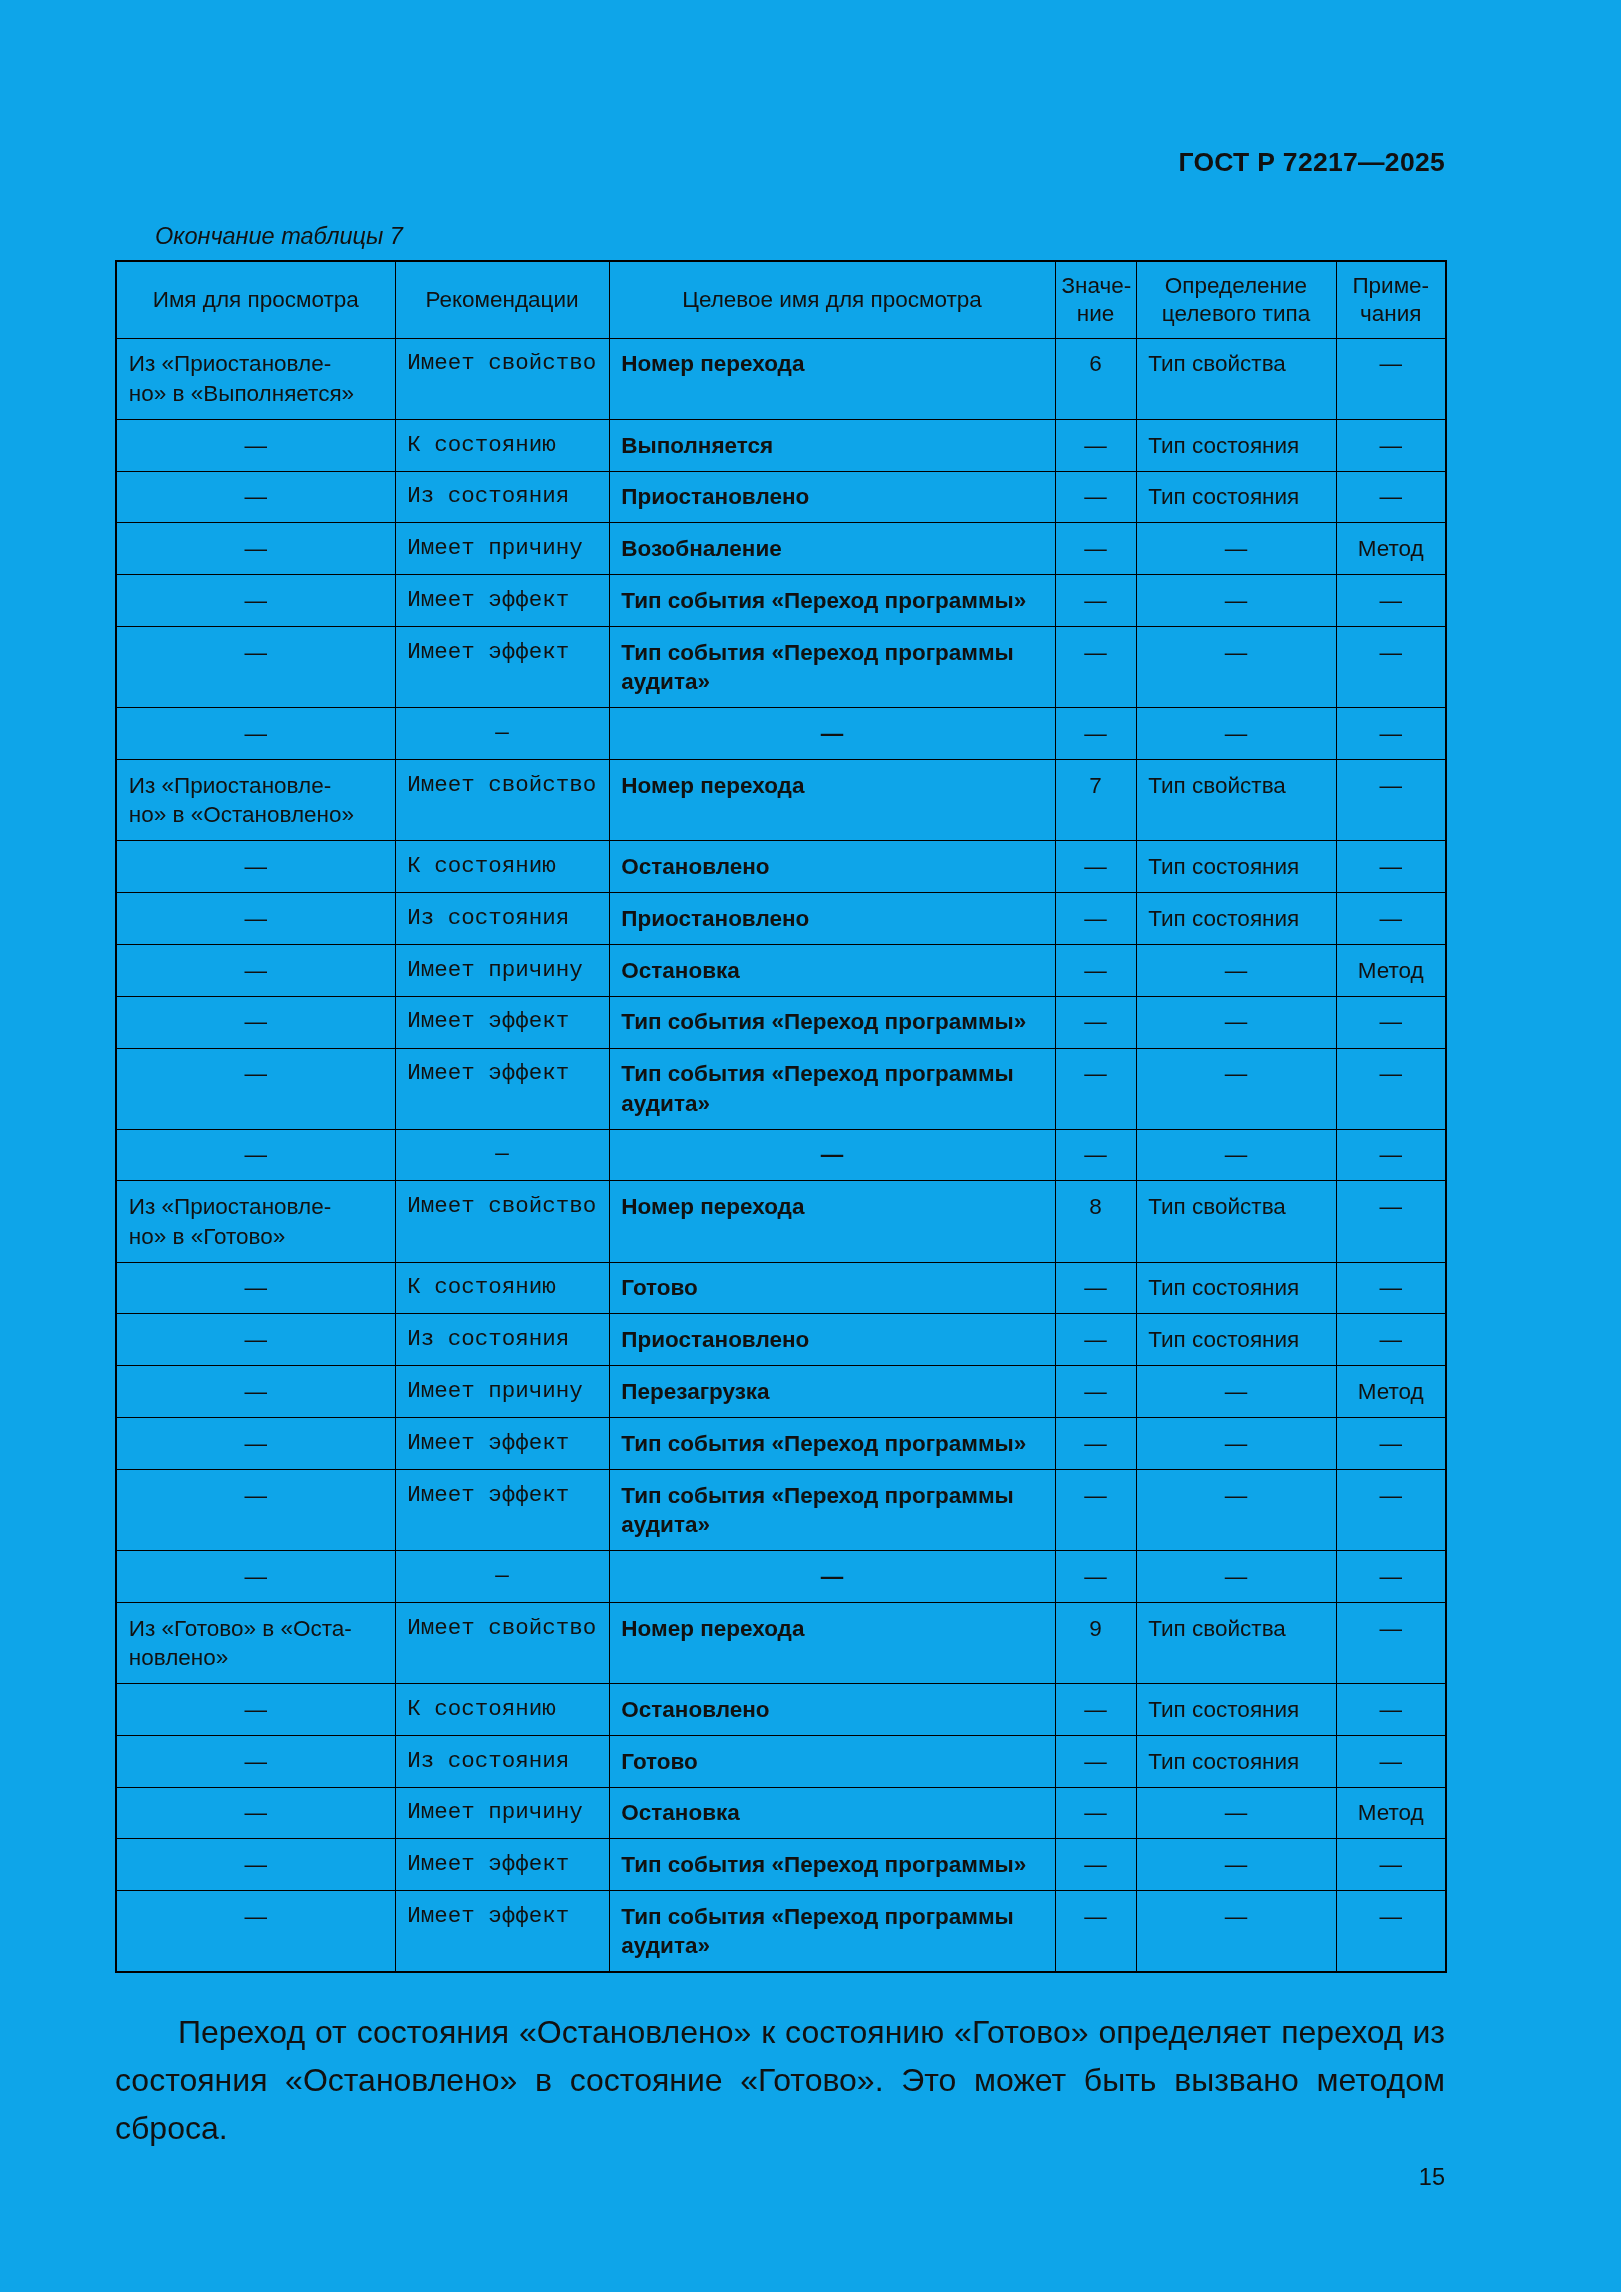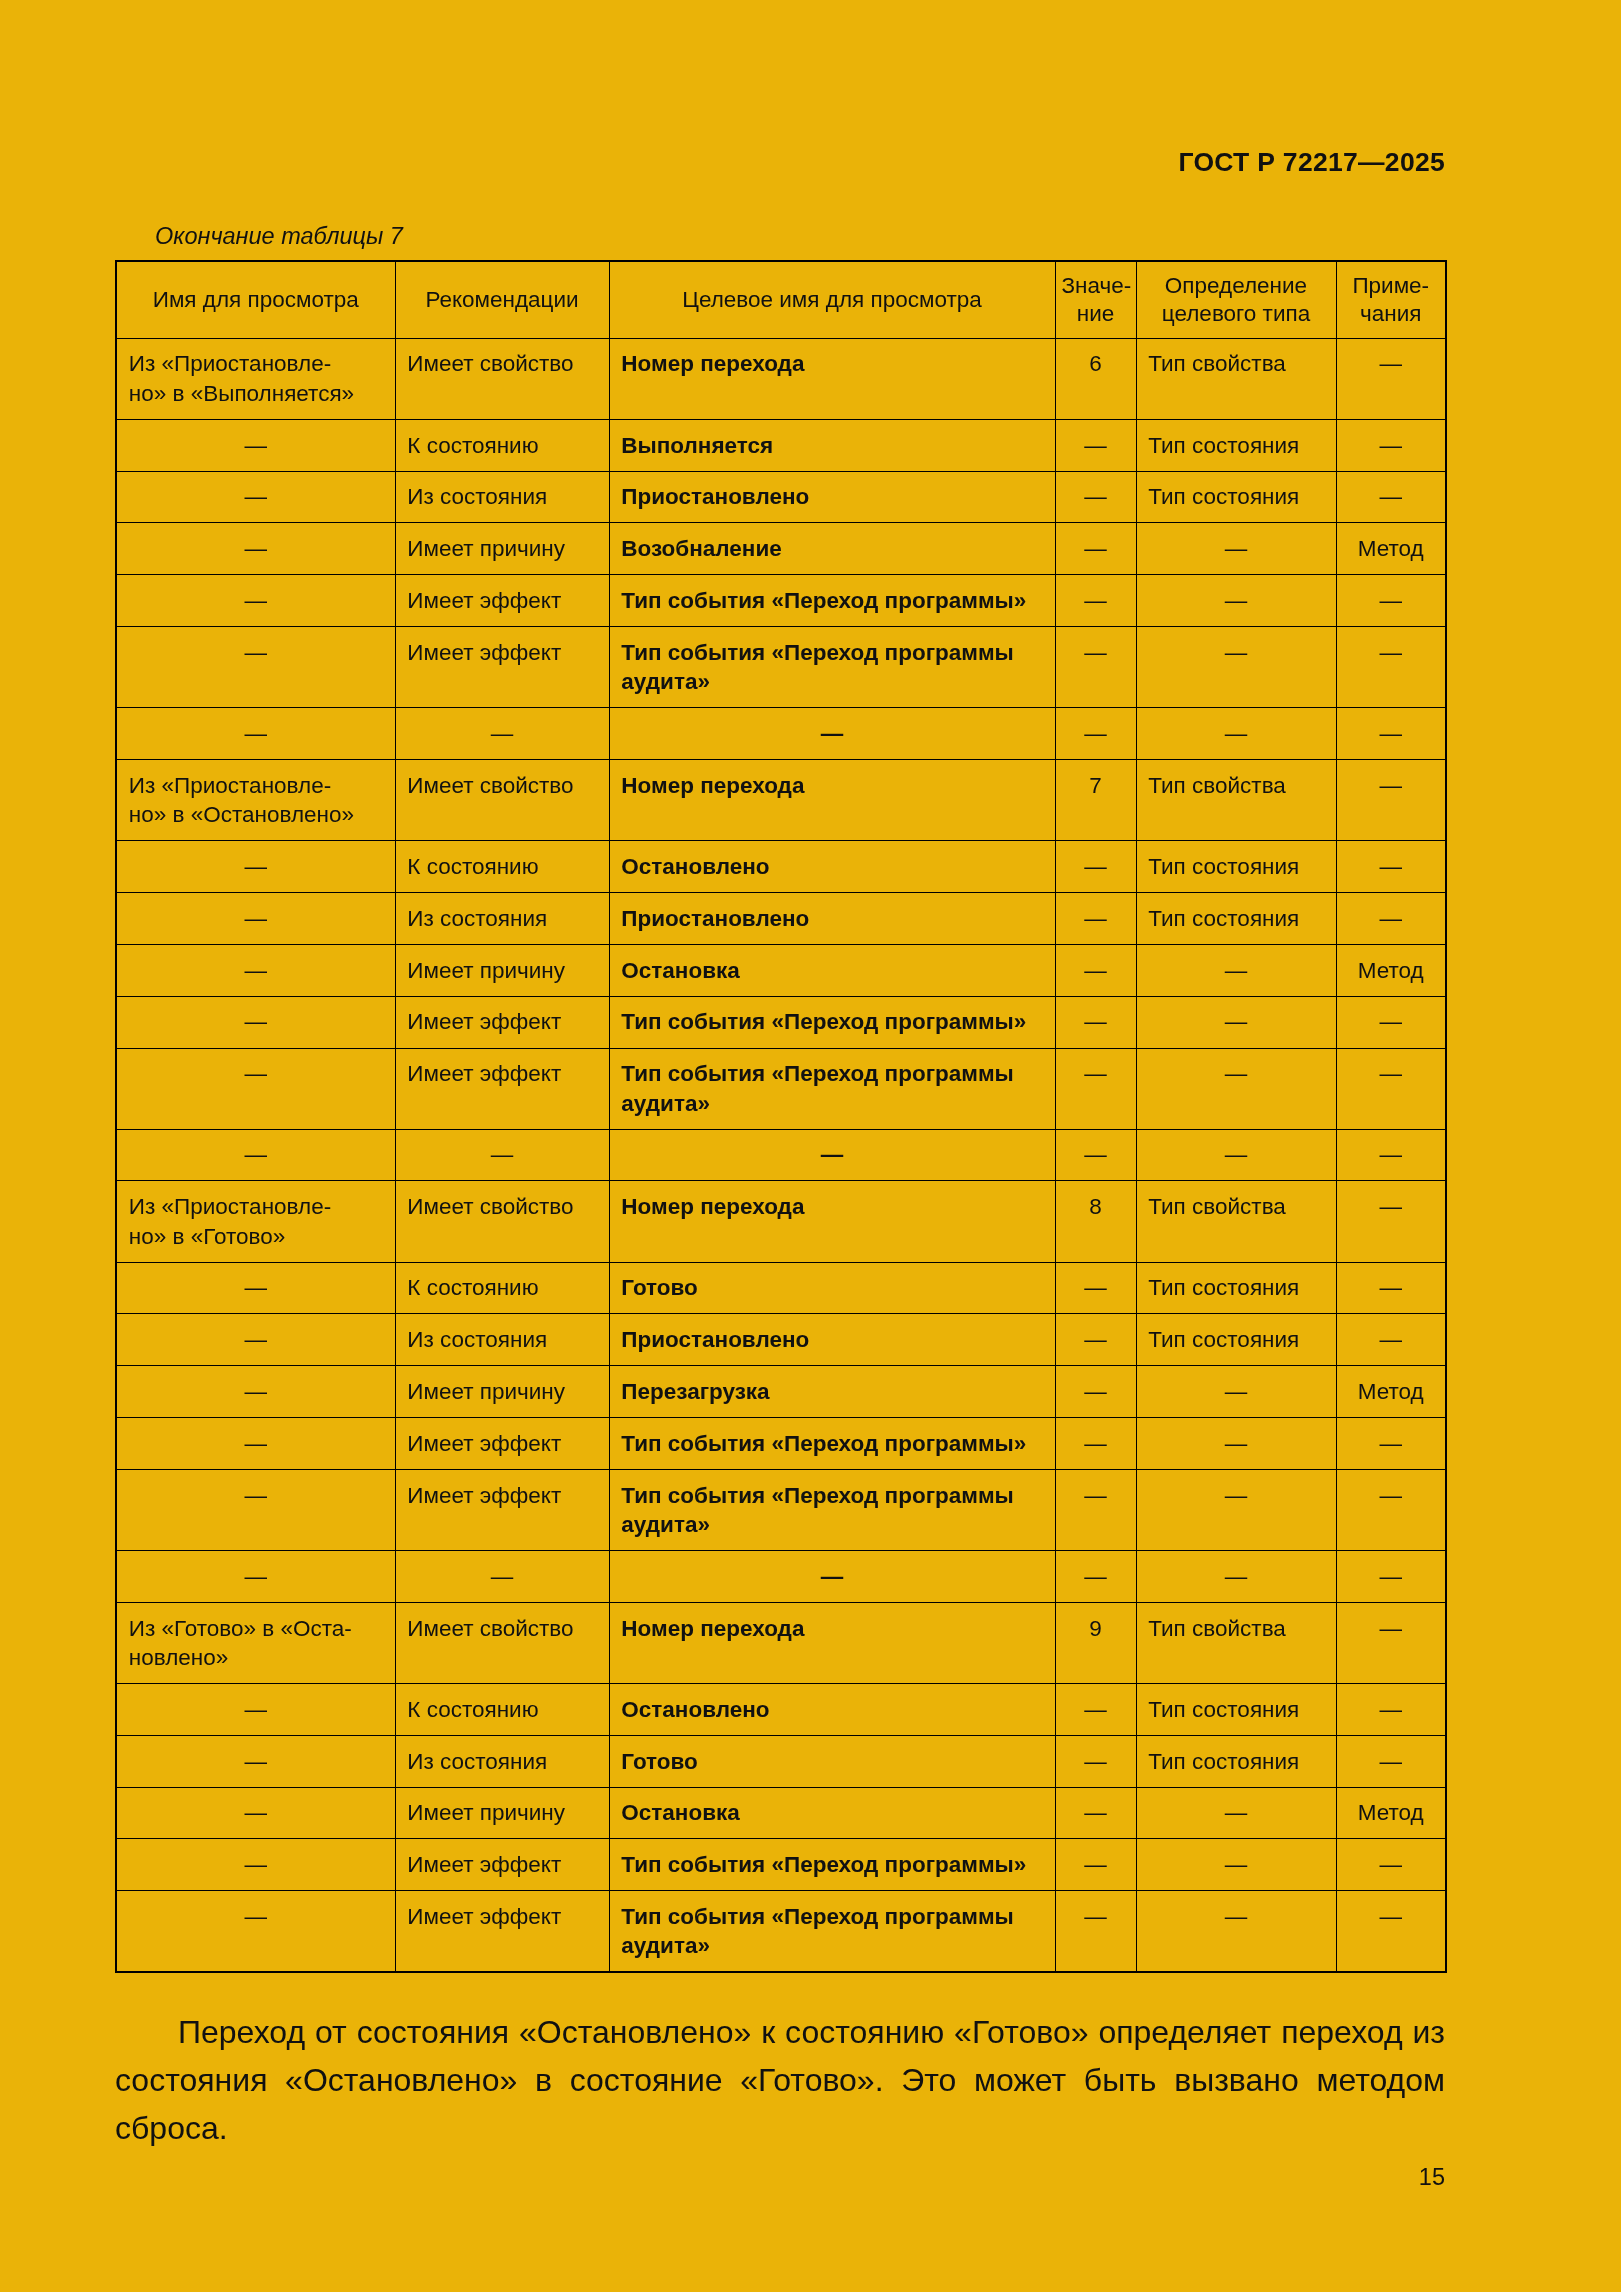--- a/index.html
+++ b/index.html
@@ -9,21 +9,21 @@
     height: 2293px;
     background: #ffffff;
     font-family: "Liberation Sans", "DejaVu Sans", sans-serif;
     color: #111111;
   }
   .page {
     position: relative;
     width: 1621px;
     height: 2293px;
     padding: 147px 176px 0 115px;
-    background: #eab308;
+    background: #0ea5e9;
   }
   .doc-code {
     text-align: right;
     font-weight: bold;
     font-size: 26.5px;
     letter-spacing: 0.3px;
   }
   .table-caption {
     font-style: italic;
     font-size: 23.5px;
@@ -56,21 +56,21 @@
     padding: 10.8px 11.8px;
     line-height: 1.3;
   }
   tr.section-row td {
     text-align: center;
     vertical-align: middle;
     padding: 7.8px 5.9px;
     border-bottom: 4.9px double #000;
   }
   td.col0 { text-align: left; }
-  td.col1 { text-align: left; }
+  td.col1 { text-align: left; font-family: Liberation Mono, monospace; }
   td.col2 { text-align: left; font-weight: bold; }
   td.col3 { text-align: center; }
   td.col4 { text-align: left; }
   td.col5 { text-align: center; }
   td.dash { text-align: center; }
   .footnote {
     margin: 35px 2px 0 0;
     width: 1330px;
     font-size: 32px;
     line-height: 1.5;

